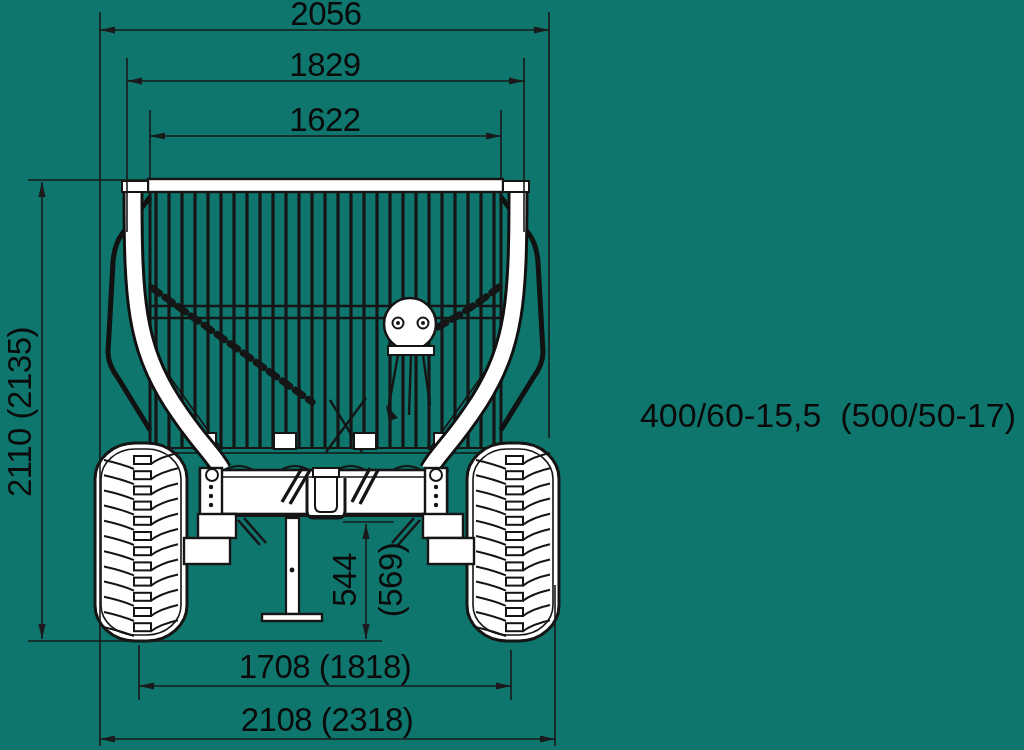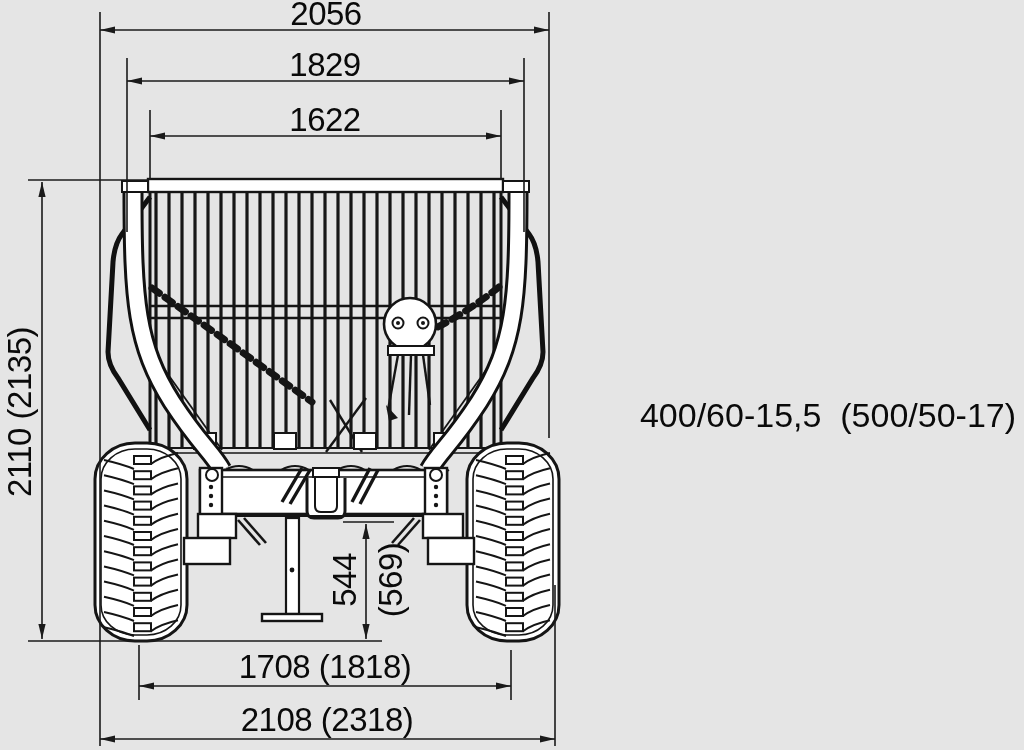--- a/index.html
+++ b/index.html
@@ -1,16 +1,16 @@
 <!DOCTYPE html>
 <html><head>
 <meta charset="utf-8">
 <style>
   html,body{margin:0;padding:0;background:#ffffff;}
-  .canvas{position:relative;width:1024px;height:750px;background:#e5e5e5;overflow:hidden;
+  .canvas{position:relative;width:1024px;height:750px;background:#0f766e;overflow:hidden;
           font-family:"Liberation Sans", sans-serif;}
   svg{display:block;}
   .ln{stroke:#151515;fill:none;stroke-linecap:butt;}
   .dimline{stroke:#1a1a1a;stroke-width:1.6;fill:none;}
   .dimtext{fill:#0a0a0a;font-size:33px;font-family:"Liberation Sans",sans-serif;letter-spacing:-0.5px;}
   .tiretext{fill:#0a0a0a;font-size:34px;font-family:"Liberation Sans",sans-serif;}
   .wfill{fill:#ffffff;}
 </style>
 </head>
 <body>

